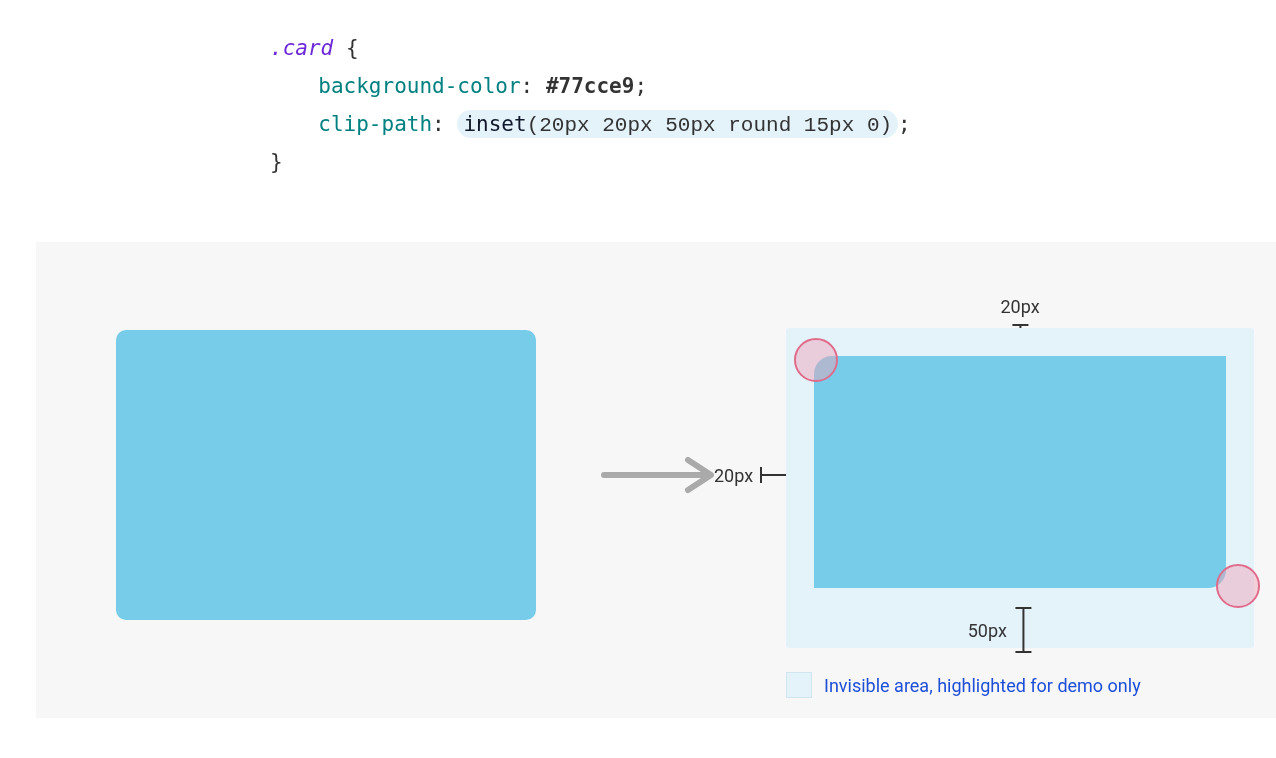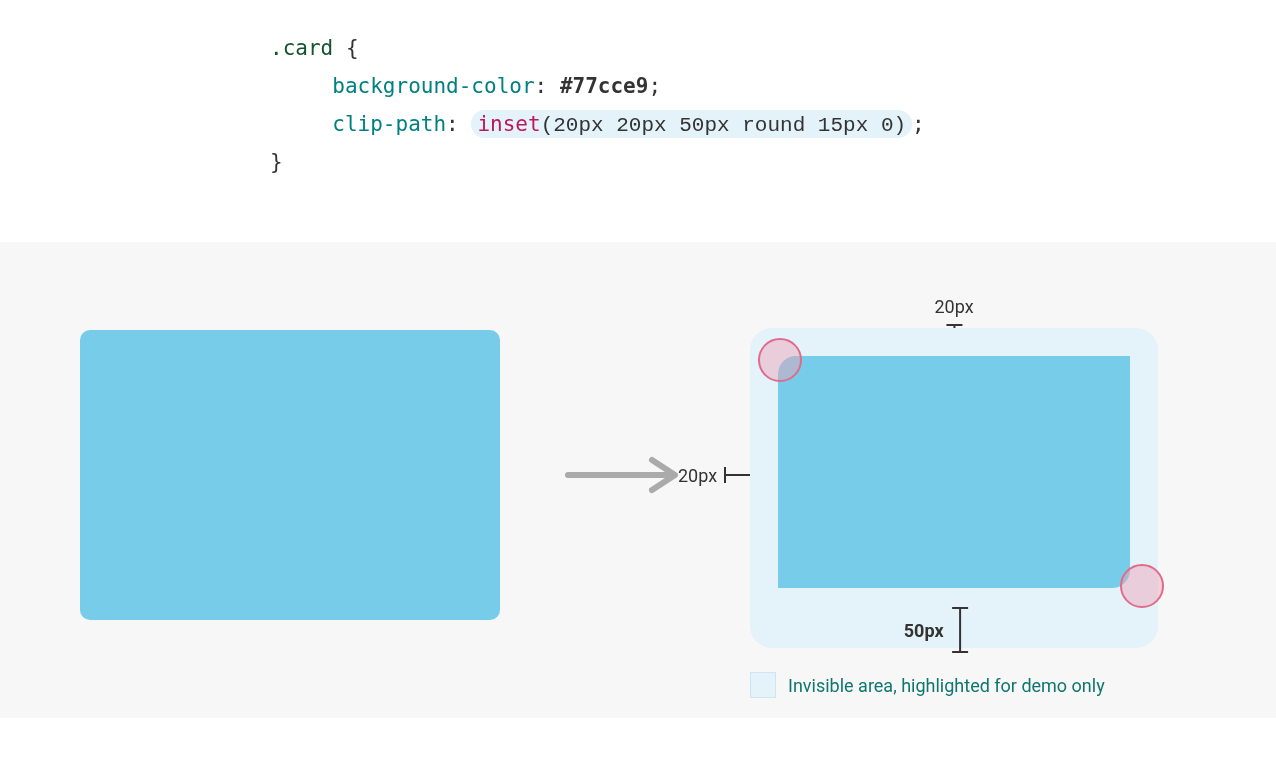--- a/index.html
+++ b/index.html
@@ -11,42 +11,43 @@
     width: 1276px;
   }
   .code-block {
     padding: 30px 0 60px 270px;
     font-family: "SF Mono", "Monaco", "Menlo", Consolas, monospace;
     font-size: 21px;
     line-height: 1.8;
     color: #333;
   }
   .code-line { white-space: pre; }
-  .tok-selector { color: #14532d; }
+  .tok-selector { color: #6d28d9; font-style: italic; }
   .tok-brace { color: #333; }
-  .tok-prop { color: #008080; margin-left: 14px; }
+  .tok-prop { color: #008080; }
   .tok-colon { color: #333; }
   .tok-value { color: #333; font-family: Liberation Mono, monospace; }
   .tok-hex { color: #333; font-weight: bold; }
-  .tok-fn { color: #be185d; }
+  .tok-fn { color: #0f172a; }
   .tok-punct { color: #333; }
   .indent { display: inline-block; width: 2.3em; }
   .highlight {
     background: #e4f2fa;
     border-radius: 14px;
     padding: 2px 6px;
   }
 
   .demo-area {
     background: #f7f7f7;
     padding: 60px 80px 70px 80px;
     display: flex;
     align-items: center;
     gap: 60px;
     position: relative;
+    margin-left: 36px;
   }
 
   .card-before {
     width: 420px;
     height: 290px;
     background: #77cce9;
     border-radius: 10px;
     flex-shrink: 0;
   }
 
@@ -58,26 +59,25 @@
     justify-content: center;
   }
   .arrow-svg { stroke: #aaaaaa; fill: none; }
 
   .card-after-wrap {
     flex-shrink: 0;
     position: relative;
     padding-top: 26px; 
   }
   .card-after-outer {
-    width: 408px;
+    width: 468px;
     height: 320px;
     background: #e4f2fa;
-    border-radius: 22px;
+    border-radius: 3px;
     position: relative;
-    font-weight: bold;
   }
   .card-after-inner {
     position: absolute;
     top: 28px;
     left: 28px;
     right: 28px;
     bottom: 60px;
     background: #77cce9;
     border-top-left-radius: 18px;
     border-bottom-right-radius: 18px;
@@ -124,21 +124,21 @@
   .bracket-v-lg { width: 22px; height: 48px; }
 
   .legend {
     position: absolute;
     left: 0;
     bottom: -50px;
     display: flex;
     align-items: center;
     gap: 12px;
     font-size: 18px;
-    color: #0f766e;
+    color: #1d4ed8;
   }
   .legend-swatch {
     width: 26px;
     height: 26px;
     background: #e4f2fa;
     border: 1px solid #cfe5f0;
   }
 </style>
 </head>
 <body>

